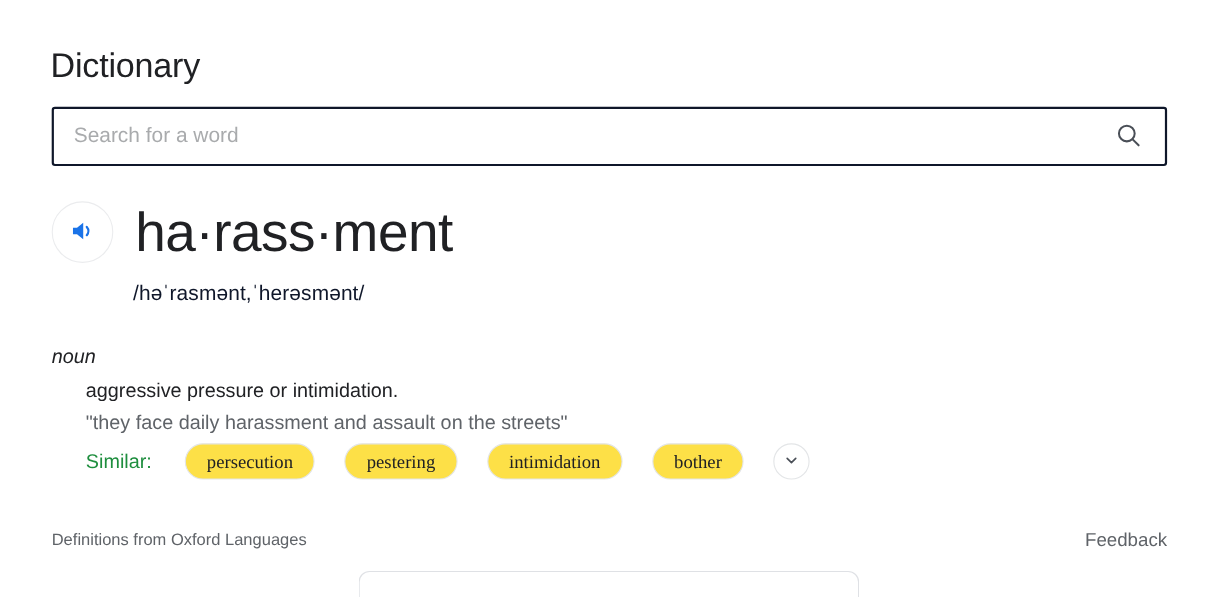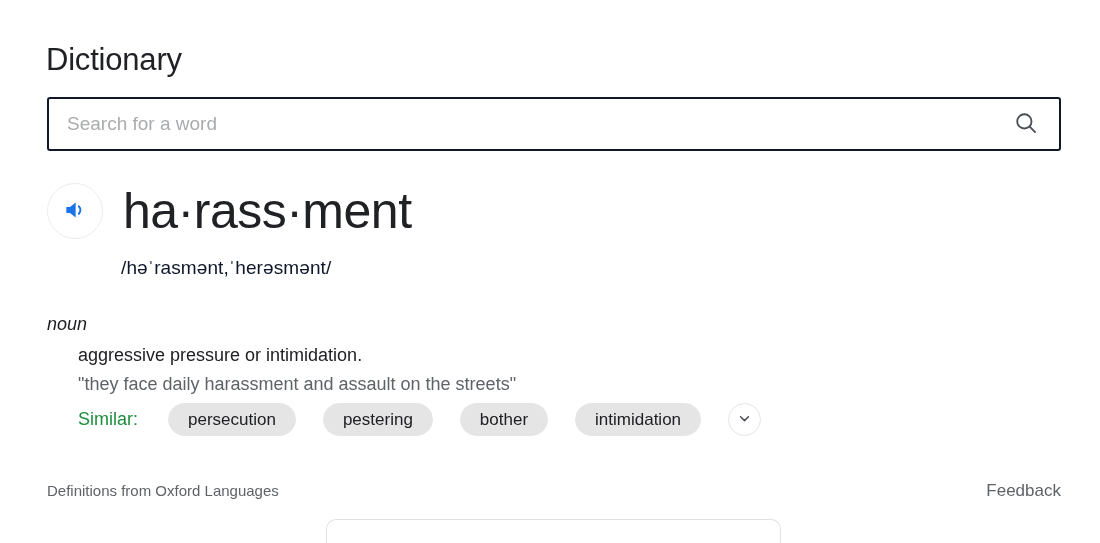--- a/index.html
+++ b/index.html
@@ -161,31 +161,31 @@
     font-size: 18px;
     line-height: 32px;
     color: #1e8e3e;
     margin-right: 14px;
     white-space: nowrap;
   }
   .chip {
     height: 33px;
     border: 1px solid #e3e5e7;
     border-radius: 17px;
-    background: #e5e5e5;
+    background: #fde047;
     display: flex;
     align-items: center;
     padding: 12px 19px;
     margin-right: 11px;
     font-size: 17px;
     color: #202124;
     white-space: nowrap;
     cursor: pointer;
     box-sizing: border-box;
-    font-family: Liberation Sans, sans-serif;
+    font-family: Liberation Serif, serif;
   }
   .chip-expand {
     width: 33px;
     height: 33px;
     min-width: 33px;
     border: 1px solid #e3e5e7;
     border-radius: 50%;
     background: #fff;
     display: flex;
     align-items: center;
@@ -267,22 +267,22 @@
   <div class="def-block">
     <div class="def-text">aggressive pressure or intimidation.</div>
     <div class="def-example">"they face daily harassment and assault on the streets"</div>
   </div>
 
   <div class="similar-row">
     <span class="similar-label">Similar:</span>
 
     <button class="chip">persecution</button>
     <button class="chip">pestering</button>
+    <button class="chip">intimidation</button>
     <button class="chip">bother</button>
-    <button class="chip">intimidation</button>
 
     <button class="chip-expand">
       <span>
         <svg width="17" height="17" viewBox="0 0 24 24" fill="none" aria-hidden="true">
           <path d="M6.5 9.5 12 15l5.5-5.5" stroke="#4a4f57" stroke-width="2.1" stroke-linecap="round" stroke-linejoin="round"></path>
         </svg>
       </span>
     </button>
   </div>
 

